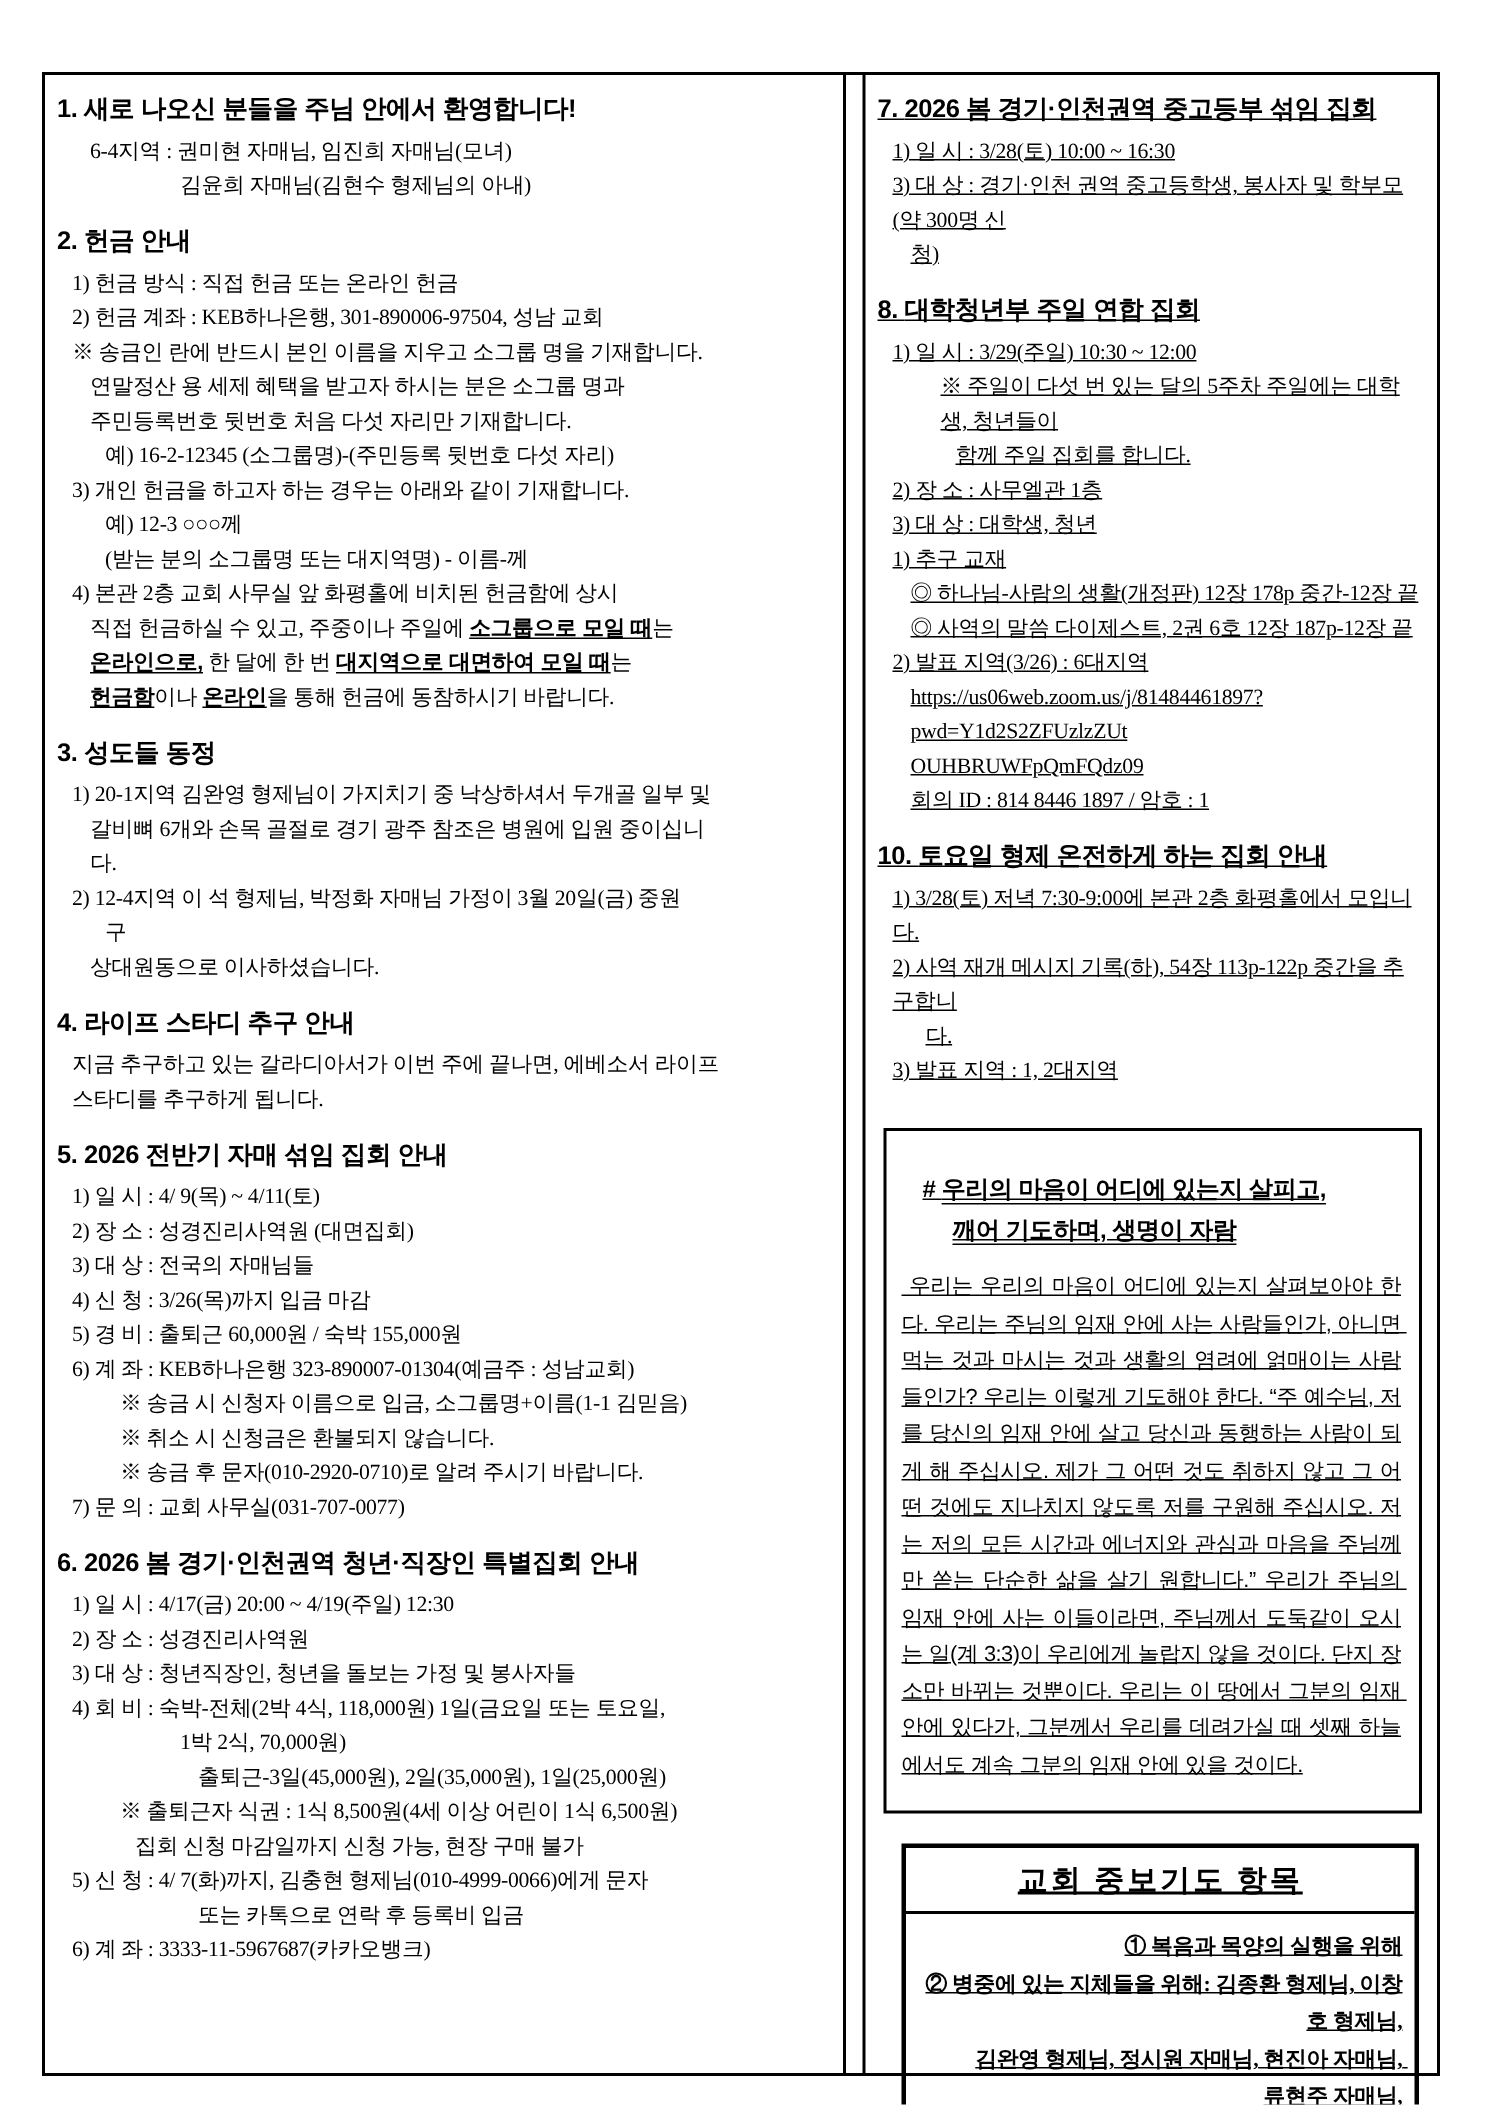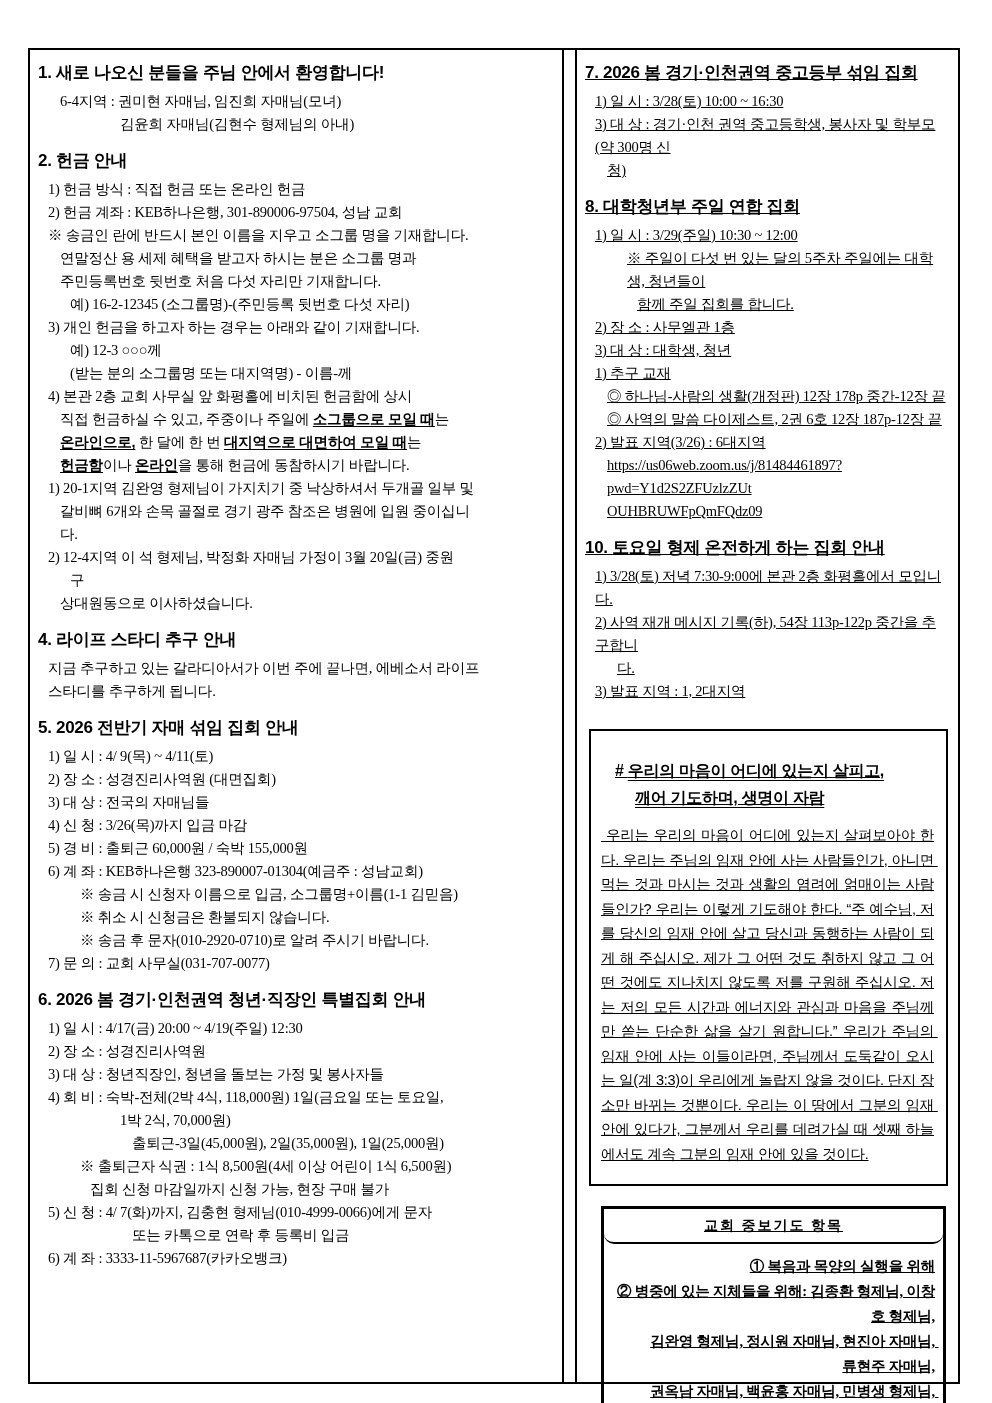--- a/index.html
+++ b/index.html
@@ -30,22 +30,22 @@
   .med-title{font-family:"Liberation Sans",sans-serif;font-weight:bold;
              font-size:16px;line-height:27px;padding-left:14px;letter-spacing:-0.3px;}
   .med-title .t2{padding-left:20px;}
   .med-title .u{text-decoration:underline;text-underline-offset:4px;}
   .med-body{margin-top:12px;font-family:"Liberation Sans",sans-serif;
             font-size:14.5px;line-height:24.5px;text-align:justify;
             white-space:pre-wrap;letter-spacing:-0.3px;}
   .med-src{font-family:"Liberation Sans",sans-serif;font-size:14.5px;
            line-height:24px;margin-top:2px;padding-left:4px;letter-spacing:-0.3px;}
   .pray-box{border:3px solid #000;margin:20px 4px 0 16px;}
-  .pray-title{text-align:center;font-weight:bold;font-size:14px;
-              padding:8px 0 7px;border-bottom:2px solid #000;letter-spacing:2px;border-radius:10px;}
+  .pray-title{text-align:center;font-weight:bold;font-size:20px;
+              padding:8px 0 7px;border-bottom:2px solid #000;letter-spacing:2px;}
   .pray-items{padding:10px 8px 14px 10px;font-weight:bold;}
   .pray-items .ln{font-size:14.5px;line-height:25px;text-align:right;}
 </style>
 </head>
 <body>
 
 <div class="frame">
   <div class="col col-left" id="left-sections">
       <div class="section">
         <div class="sec-head"><span>1. </span><span>새로 나오신 분들을 주님 안에서 환영합니다!</span></div>
@@ -62,20 +62,21 @@
         <div class="ln ind3">예) 16-2-12345 (소그룹명)-(주민등록 뒷번호 다섯 자리)</div>
         <div class="ln ind1">3) 개인 헌금을 하고자 하는 경우는 아래와 같이 기재합니다.</div>
         <div class="ln ind3">예) 12-3 ○○○께</div>
         <div class="ln ind3">(받는 분의 소그룹명 또는 대지역명) - 이름-께</div>
         <div class="ln ind1">4) 본관 2층 교회 사무실 앞 화평홀에 비치된 헌금함에 상시</div>
         <div class="ln ind2"><span>직접 헌금하실 수 있고, 주중이나 주일에 </span><span class="hl">소그룹으로 모일 때</span><span>는</span></div>
         <div class="ln ind2"><span class="hl">온라인으로,</span><span> 한 달에 한 번 </span><span class="hl">대지역으로 대면하여 모일 때</span><span>는</span></div>
         <div class="ln ind2"><span class="hl">헌금함</span><span>이나 </span><span class="hl">온라인</span><span>을 통해 헌금에 동참하시기 바랍니다.</span></div>
       </div>
       <div class="section">
+        <div class="sec-head"><span>3. </span><span>성도들 동정</span></div>
         <div class="ln ind1">1) 20-1지역 김완영 형제님이 가지치기 중 낙상하셔서 두개골 일부 및</div>
         <div class="ln ind2">갈비뼈 6개와 손목 골절로 경기 광주 참조은 병원에 입원 중이십니</div>
         <div class="ln ind2">다.</div>
         <div class="ln ind1">2) 12-4지역 이 석 형제님, 박정화 자매님 가정이 3월 20일(금) 중원</div>
         <div class="ln ind3">구</div>
         <div class="ln ind2">상대원동으로 이사하셨습니다.</div>
       </div>
       <div class="section">
         <div class="sec-head"><span>4. </span><span>라이프 스타디 추구 안내</span></div>
         <div class="ln ind1">지금 추구하고 있는 갈라디아서가 이번 주에 끝나면, 에베소서 라이프</div>
@@ -126,20 +127,21 @@
           <div class="ln ind1">2) 장 소 : 사무엘관 1층</div>
           <div class="ln ind1">3) 대 상 : 대학생, 청년</div>
         </div>
         <div class="section">
           <div class="ln ind1">1) 추구 교재</div>
           <div class="ln ind2">◎ 하나님-사람의 생활(개정판) 12장 178p 중간-12장 끝</div>
           <div class="ln ind2">◎ 사역의 말씀 다이제스트, 2권 6호 12장 187p-12장 끝</div>
           <div class="ln ind1">2) 발표 지역(3/26) : 6대지역</div>
           <div class="ln ind2">https://us06web.zoom.us/j/81484461897?pwd=Y1d2S2ZFUzlzZUt</div>
           <div class="ln ind2">OUHBRUWFpQmFQdz09</div>
+          <div class="ln ind2">회의 ID : 814 8446 1897 / 암호 : 1</div>
         </div>
         <div class="section">
           <div class="sec-head"><span>10. </span><span>토요일 형제 온전하게 하는 집회 안내</span></div>
           <div class="ln ind1">1) 3/28(토) 저녁 7:30-9:00에 본관 2층 화평홀에서 모입니다.</div>
           <div class="ln ind1">2) 사역 재개 메시지 기록(하), 54장 113p-122p 중간을 추구합니</div>
           <div class="ln ind3">다.</div>
           <div class="ln ind1">3) 발표 지역 : 1, 2대지역</div>
         </div>
       </div>
 

